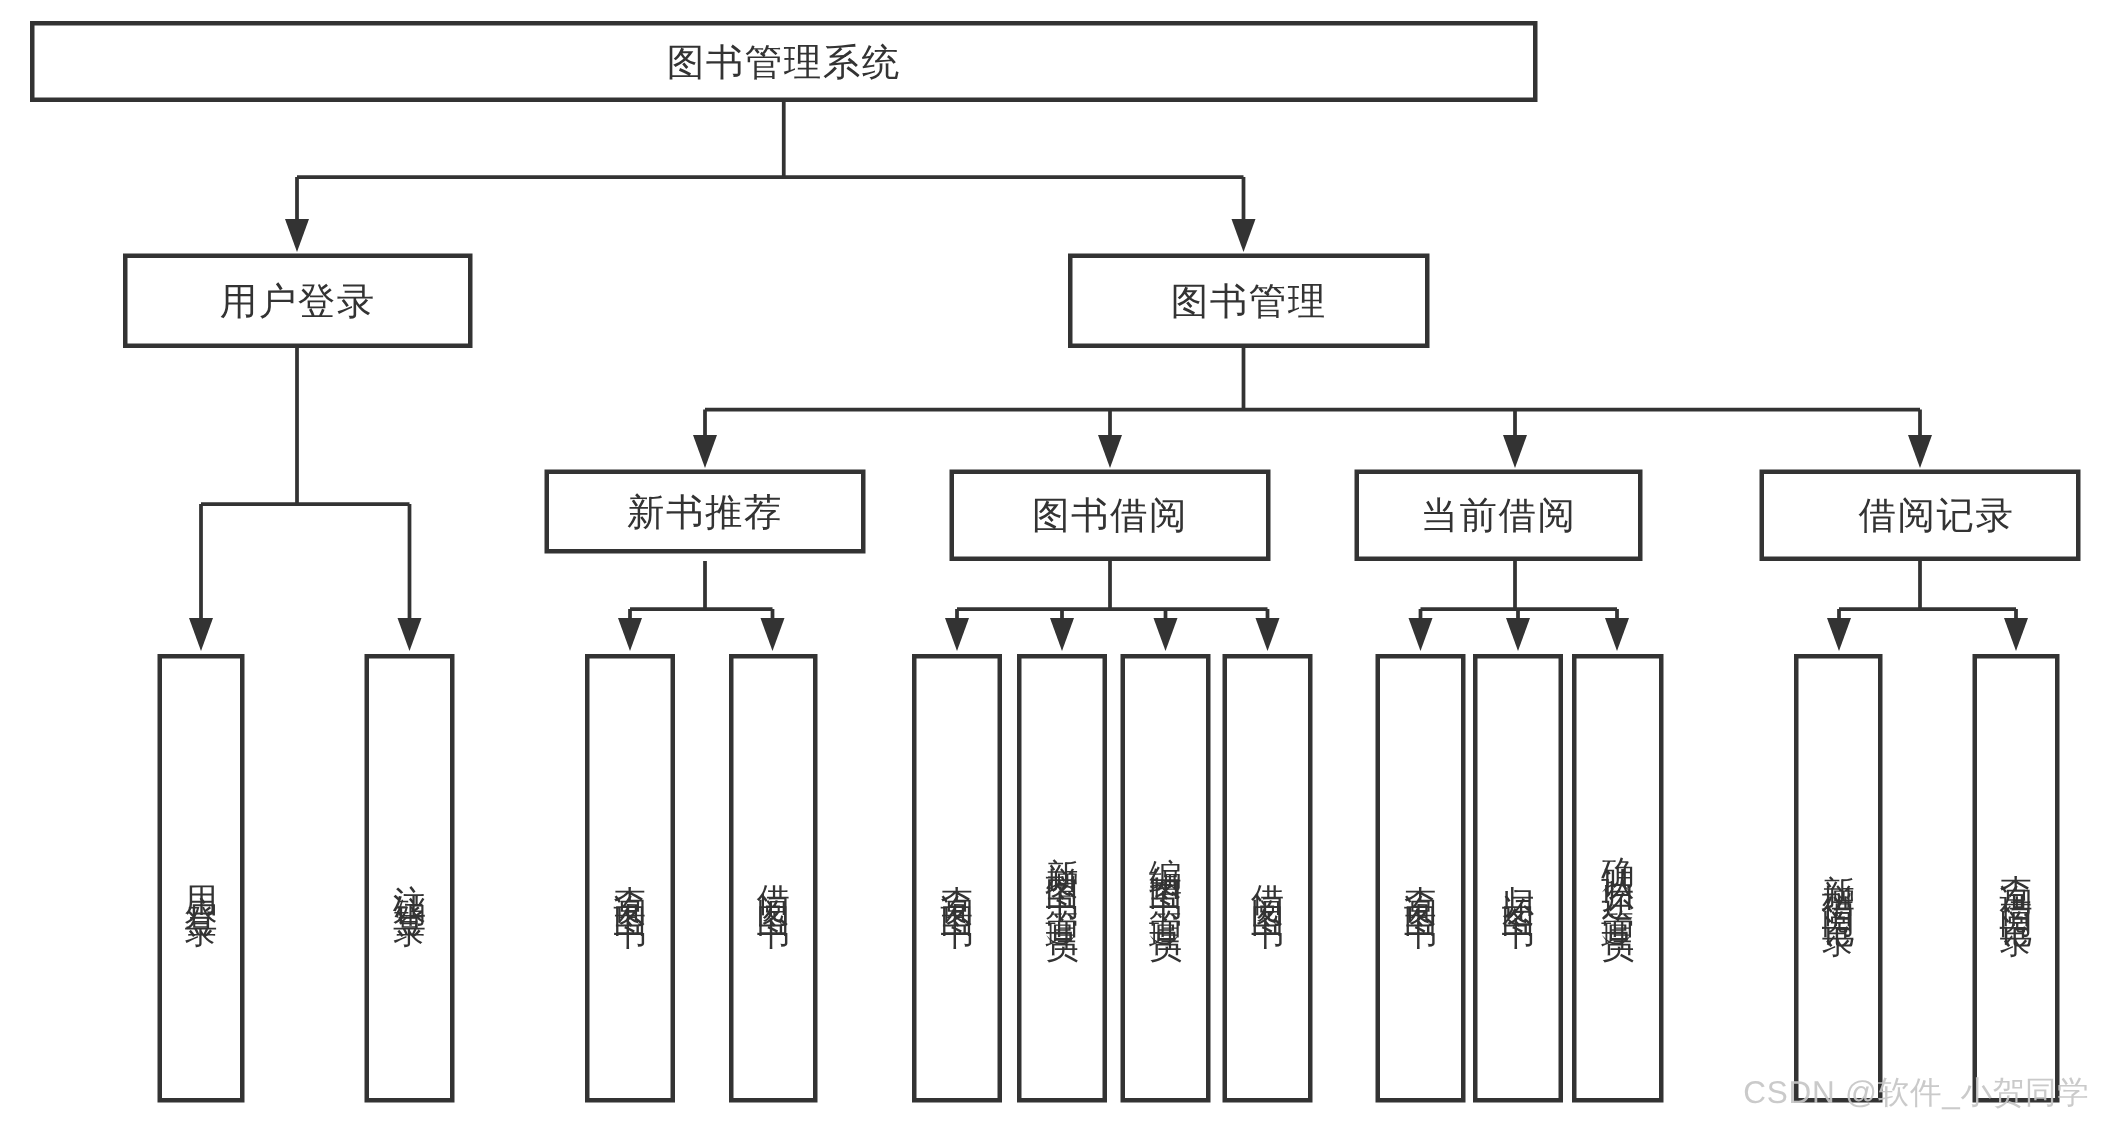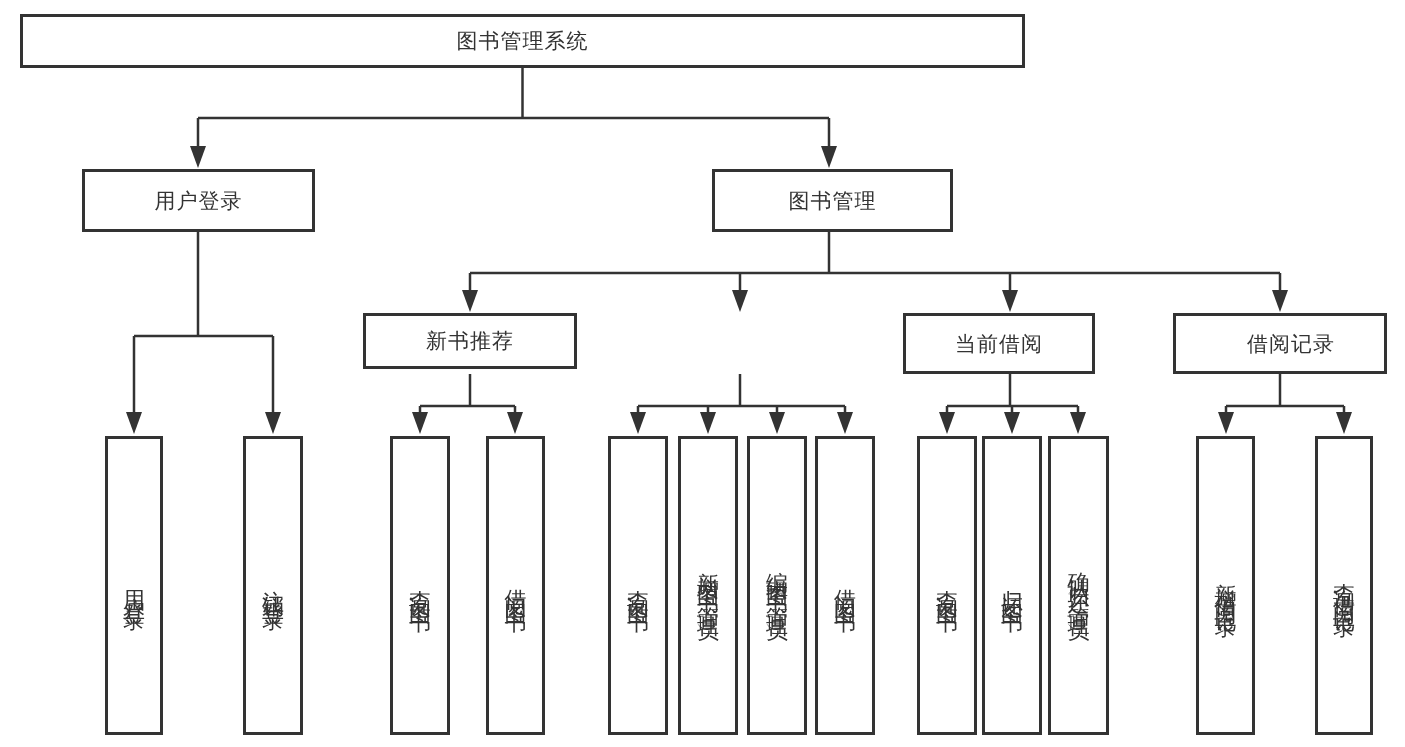--- a/index.html
+++ b/index.html
@@ -15,21 +15,21 @@
     box-sizing:border-box;
     border:3px solid #333;
     background:#fff;
     display:flex;
     align-items:center;
     justify-content:center;
     color:#333;
     z-index:2;
   }
   .hlabel{
-    font-size:21px;
+    font-size:25px;
     letter-spacing:1px;
     white-space:nowrap;
     color:#333;
   }
   .vlabel{
     writing-mode:vertical-rl;
     text-orientation:mixed;
     font-size:22px;
     letter-spacing:7px;
     line-height:1;
@@ -131,20 +131,23 @@
   <div class="box" style="left:82px;top:169px;width:233px;height:63px;">
     <span class="hlabel">用户登录</span>
   </div>
   <div class="box" style="left:712px;top:169px;width:241px;height:63px;">
     <span class="hlabel">图书管理</span>
   </div>
 
   <div class="box" style="left:363px;top:313px;width:214px;height:56px;">
     <span class="hlabel">新书推荐</span>
   </div>
+  <div class="box" style="left:633px;top:313px;width:214px;height:61px;">
+    <span class="hlabel">图书借阅</span>
+  </div>
   <div class="box" style="left:903px;top:313px;width:192px;height:61px;">
     <span class="hlabel">当前借阅</span>
   </div>
   <div class="box" style="left:1173px;top:313px;width:214px;height:61px;padding-left:22px;">
     <span class="hlabel">借阅记录</span>
   </div>
 
   <div class="box" style="left:105px;top:436px;width:58px;height:299px;">
     <span class="vlabel">用户登录</span>
   </div>
@@ -182,14 +185,15 @@
     <span class="vlabel">确认归还（管理员）</span>
   </div>
 
   <div class="box" style="left:1196px;top:436px;width:59px;height:299px;">
     <span class="vlabel">新增借阅记录</span>
   </div>
   <div class="box" style="left:1315px;top:436px;width:58px;height:299px;">
     <span class="vlabel">查询借阅记录</span>
   </div>
 
+  <div id="watermark">CSDN @软件_小贺同学</div>
 
 </div>
 
 </body></html>

